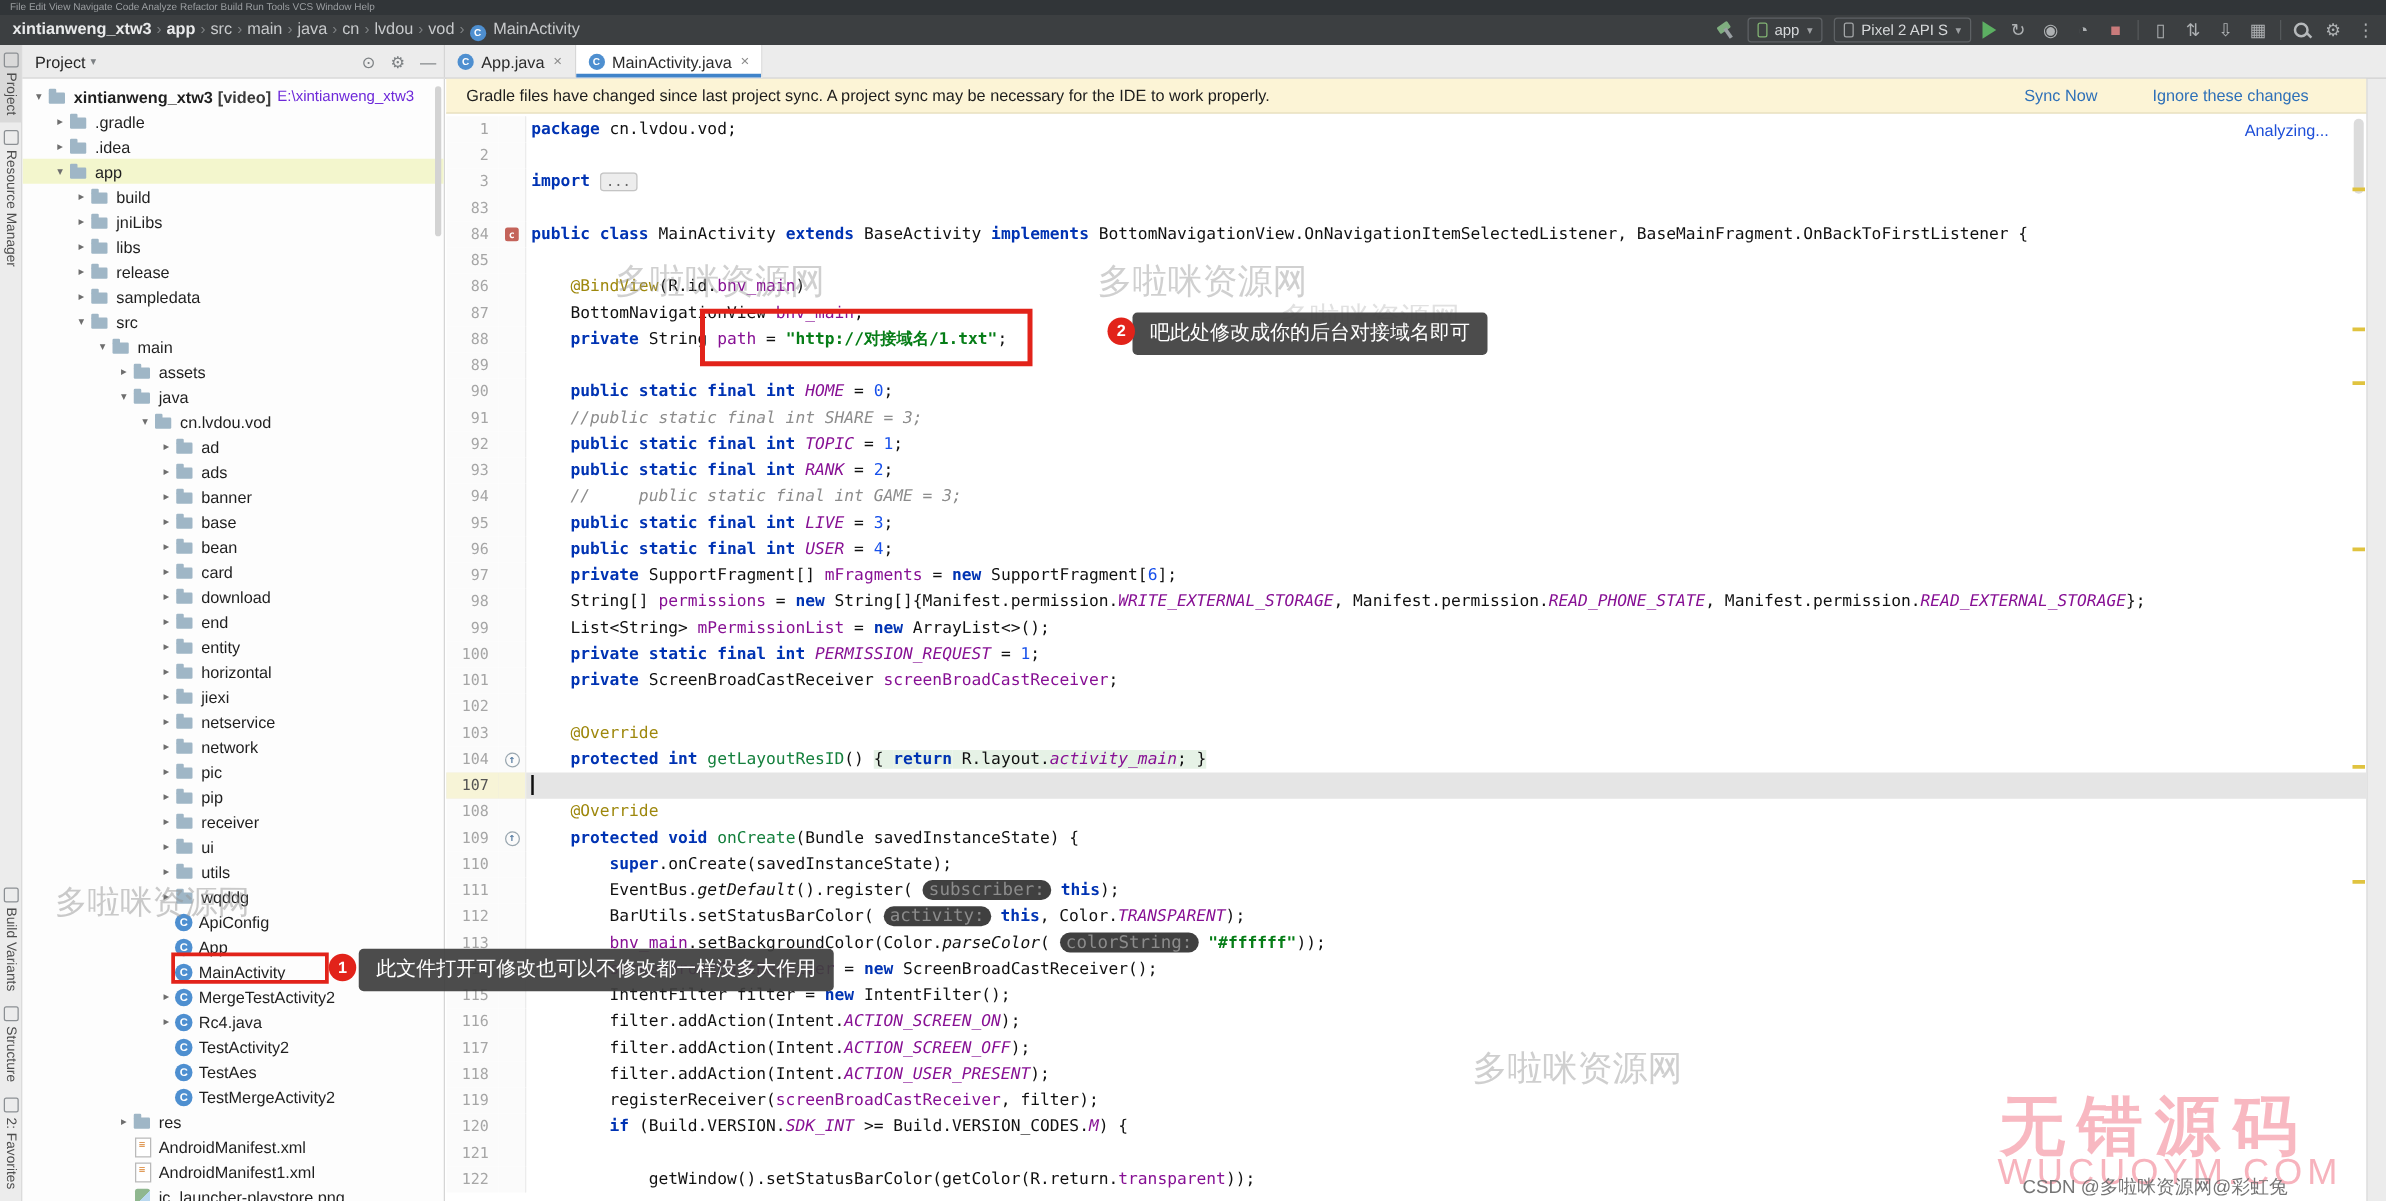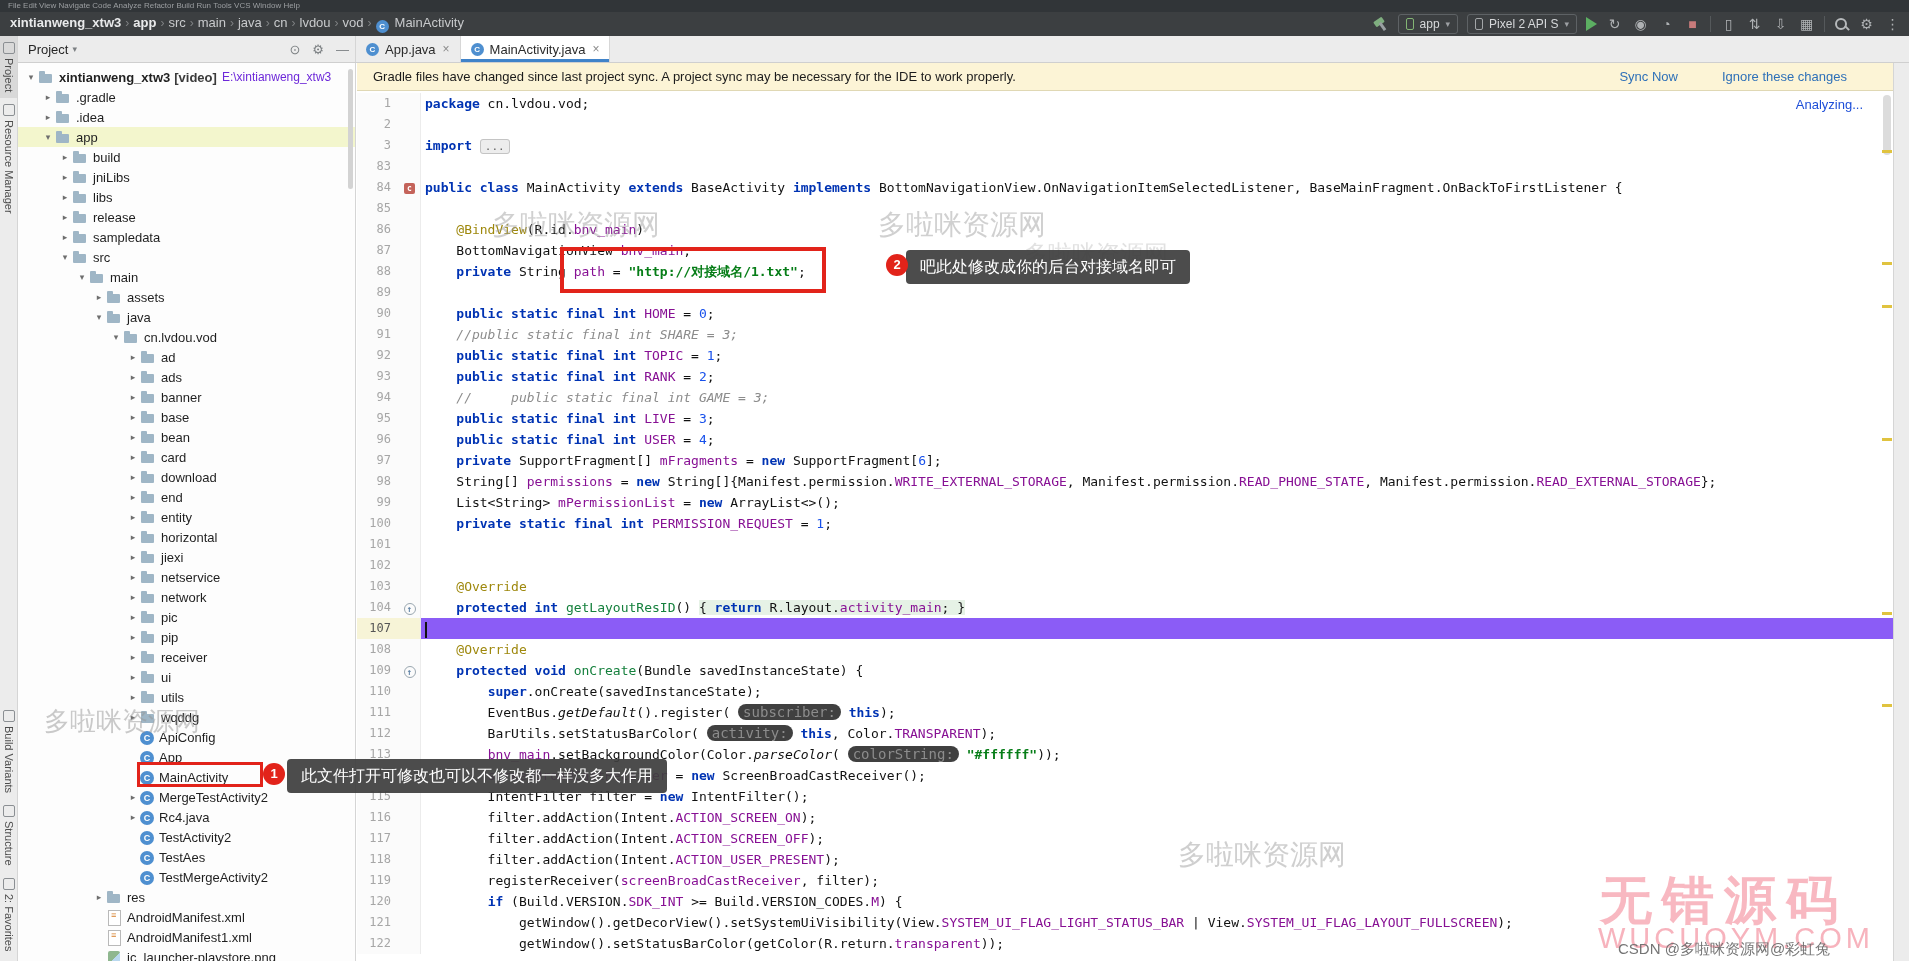--- a/index.html
+++ b/index.html
@@ -85,33 +85,33 @@
   #banner .push{margin-left:auto}
 
   
   #code-wrap{position:absolute;left:357px;top:91px;width:1536px;height:870px;background:#fff;overflow:hidden}
   #code-area{padding-top:2px}
   .code-line{display:flex;height:21px;white-space:pre}
   .lnum{width:42px;padding-right:8px;text-align:right;color:#a6a6a6;font:12px/21px "DejaVu Sans Mono",monospace;
     flex:none;background:#fbfbfb}
   .gico{width:22px;flex:none;background:#fbfbfb;border-right:1px solid #ececec;text-align:center;line-height:21px}
   .ctext{font:13px/21px "DejaVu Sans Mono",monospace;padding-left:4px;color:#111}
-  .code-line.active{background:#8b5cf6}
+  .code-line.active{background:#e5e5e5}
   .code-line.active .lnum,.code-line.active .gico{background:#f7f4d7;color:#555}
   .gi-cls{display:inline-block;width:11px;height:11px;background:#c4635a;border-radius:2px;color:#fff;
     font:bold 8px/11px "DejaVu Sans Mono",monospace;text-align:center;vertical-align:middle}
   .gi-ovr{display:inline-block;width:12px;height:12px;border:1px solid #9aa7b0;border-radius:50%;color:#5b7fa4;
     font:bold 9px/11px "DejaVu Sans Mono",monospace;text-align:center;vertical-align:middle;cursor:pointer}
   .caret{display:inline-block;width:2px;height:16px;background:#111;vertical-align:middle}
   .tok-k{color:#0033b3;font-weight:bold}
   .tok-p{color:#111}
   .tok-s{color:#067d17;font-weight:bold}
   .tok-c{color:#8c8c8c;font-style:italic}
   .tok-f{color:#871094}
-  .tok-F{color:#871094;}
+  .tok-F{color:#871094;font-style:italic}
   .tok-n{color:#1750eb}
   .tok-a{color:#9e880d}
   .tok-m{color:#15803d}
   .tok-i{font-style:italic}
   .tok-h{background:#404040;color:#8c8c8c;border-radius:8px;padding:0 5px;font-size:14px}
   .tok-d{background:#ededed;border:1px solid #c4c4c4;border-radius:3px;padding:0 4px;color:#666;font-size:11px}
   .tok-g{background:#e6f2e6}
   #analyzing{position:absolute;right:46px;top:97px;font-size:13px;color:#1d4ed8}
   #ed-scroll{position:absolute;right:18px;top:95px;width:8px;height:60px;background:#dcdcdc;border-radius:4px}
   .etick{position:absolute;right:17px;width:10px;height:3px;background:#e0c33f}
@@ -471,39 +471,39 @@
       <div class="code-line"><span class="lnum">91</span><span class="gico"></span><span class="ctext"><span class="tok-c">    //public static final int SHARE = 3;</span></span></div>
       <div class="code-line"><span class="lnum">92</span><span class="gico"></span><span class="ctext"><span class="tok-k">    public static final int</span><span class="tok-p"> </span><span class="tok-F">TOPIC</span><span class="tok-p"> = </span><span class="tok-n">1</span><span class="tok-p">;</span></span></div>
       <div class="code-line"><span class="lnum">93</span><span class="gico"></span><span class="ctext"><span class="tok-k">    public static final int</span><span class="tok-p"> </span><span class="tok-F">RANK</span><span class="tok-p"> = </span><span class="tok-n">2</span><span class="tok-p">;</span></span></div>
       <div class="code-line"><span class="lnum">94</span><span class="gico"></span><span class="ctext"><span class="tok-c">    //     public static final int GAME = 3;</span></span></div>
       <div class="code-line"><span class="lnum">95</span><span class="gico"></span><span class="ctext"><span class="tok-k">    public static final int</span><span class="tok-p"> </span><span class="tok-F">LIVE</span><span class="tok-p"> = </span><span class="tok-n">3</span><span class="tok-p">;</span></span></div>
       <div class="code-line"><span class="lnum">96</span><span class="gico"></span><span class="ctext"><span class="tok-k">    public static final int</span><span class="tok-p"> </span><span class="tok-F">USER</span><span class="tok-p"> = </span><span class="tok-n">4</span><span class="tok-p">;</span></span></div>
       <div class="code-line"><span class="lnum">97</span><span class="gico"></span><span class="ctext"><span class="tok-k">    private</span><span class="tok-p"> SupportFragment[] </span><span class="tok-f">mFragments</span><span class="tok-p"> = </span><span class="tok-k">new</span><span class="tok-p"> SupportFragment[</span><span class="tok-n">6</span><span class="tok-p">];</span></span></div>
       <div class="code-line"><span class="lnum">98</span><span class="gico"></span><span class="ctext"><span class="tok-p">    String[] </span><span class="tok-f">permissions</span><span class="tok-p"> = </span><span class="tok-k">new</span><span class="tok-p"> String[]{Manifest.permission.</span><span class="tok-F">WRITE_EXTERNAL_STORAGE</span><span class="tok-p">, Manifest.permission.</span><span class="tok-F">READ_PHONE_STATE</span><span class="tok-p">, Manifest.permission.</span><span class="tok-F">READ_EXTERNAL_STORAGE</span><span class="tok-p">};</span></span></div>
       <div class="code-line"><span class="lnum">99</span><span class="gico"></span><span class="ctext"><span class="tok-p">    List&lt;String&gt; </span><span class="tok-f">mPermissionList</span><span class="tok-p"> = </span><span class="tok-k">new</span><span class="tok-p"> ArrayList&lt;&gt;();</span></span></div>
       <div class="code-line"><span class="lnum">100</span><span class="gico"></span><span class="ctext"><span class="tok-k">    private static final int</span><span class="tok-p"> </span><span class="tok-F">PERMISSION_REQUEST</span><span class="tok-p"> = </span><span class="tok-n">1</span><span class="tok-p">;</span></span></div>
-      <div class="code-line"><span class="lnum">101</span><span class="gico"></span></div>
+      <div class="code-line"><span class="lnum">101</span><span class="gico"></span><span class="ctext"><span class="tok-k">    private</span><span class="tok-p"> ScreenBroadCastReceiver </span><span class="tok-f">screenBroadCastReceiver</span><span class="tok-p">;</span></span></div>
       <div class="code-line"><span class="lnum">102</span><span class="gico"></span><span class="ctext"></span></div>
       <div class="code-line"><span class="lnum">103</span><span class="gico"></span><span class="ctext"><span class="tok-a">    @Override</span></span></div>
       <div class="code-line"><span class="lnum">104</span><span class="gico"><span class="gi-ovr">↑</span></span><span class="ctext"><span class="tok-k">    protected int</span><span class="tok-p"> </span><span class="tok-m">getLayoutResID</span><span class="tok-p">() </span><span class="tok-g">{ </span><span class="tok-k tok-g">return</span><span class="tok-g"> R.layout.</span><span class="tok-F tok-g">activity_main</span><span class="tok-g">; }</span></span></div>
       <div class="code-line active"><span class="lnum">107</span><span class="gico"></span><span class="ctext"><span class="caret"></span></span></div>
       <div class="code-line"><span class="lnum">108</span><span class="gico"></span><span class="ctext"><span class="tok-a">    @Override</span></span></div>
       <div class="code-line"><span class="lnum">109</span><span class="gico"><span class="gi-ovr">↑</span></span><span class="ctext"><span class="tok-k">    protected void</span><span class="tok-p"> </span><span class="tok-m">onCreate</span><span class="tok-p">(Bundle savedInstanceState) {</span></span></div>
       <div class="code-line"><span class="lnum">110</span><span class="gico"></span><span class="ctext"><span class="tok-p">        </span><span class="tok-k">super</span><span class="tok-p">.onCreate(savedInstanceState);</span></span></div>
       <div class="code-line"><span class="lnum">111</span><span class="gico"></span><span class="ctext"><span class="tok-p">        EventBus.</span><span class="tok-i">getDefault</span><span class="tok-p">().register( </span><span class="tok-h">subscriber:</span><span class="tok-p"> </span><span class="tok-k">this</span><span class="tok-p">);</span></span></div>
       <div class="code-line"><span class="lnum">112</span><span class="gico"></span><span class="ctext"><span class="tok-p">        BarUtils.setStatusBarColor( </span><span class="tok-h">activity:</span><span class="tok-p"> </span><span class="tok-k">this</span><span class="tok-p">, Color.</span><span class="tok-F">TRANSPARENT</span><span class="tok-p">);</span></span></div>
       <div class="code-line"><span class="lnum">113</span><span class="gico"></span><span class="ctext"><span class="tok-p">        </span><span class="tok-f">bnv_main</span><span class="tok-p">.setBackgroundColor(Color.</span><span class="tok-i">parseColor</span><span class="tok-p">( </span><span class="tok-h">colorString:</span><span class="tok-p"> </span><span class="tok-s">"#ffffff"</span><span class="tok-p">));</span></span></div>
       <div class="code-line"><span class="lnum">114</span><span class="gico"></span><span class="ctext"><span class="tok-p">        </span><span class="tok-f">screenBroadCastReceiver</span><span class="tok-p"> = </span><span class="tok-k">new</span><span class="tok-p"> ScreenBroadCastReceiver();</span></span></div>
       <div class="code-line"><span class="lnum">115</span><span class="gico"></span><span class="ctext"><span class="tok-p">        IntentFilter filter = </span><span class="tok-k">new</span><span class="tok-p"> IntentFilter();</span></span></div>
       <div class="code-line"><span class="lnum">116</span><span class="gico"></span><span class="ctext"><span class="tok-p">        filter.addAction(Intent.</span><span class="tok-F">ACTION_SCREEN_ON</span><span class="tok-p">);</span></span></div>
       <div class="code-line"><span class="lnum">117</span><span class="gico"></span><span class="ctext"><span class="tok-p">        filter.addAction(Intent.</span><span class="tok-F">ACTION_SCREEN_OFF</span><span class="tok-p">);</span></span></div>
       <div class="code-line"><span class="lnum">118</span><span class="gico"></span><span class="ctext"><span class="tok-p">        filter.addAction(Intent.</span><span class="tok-F">ACTION_USER_PRESENT</span><span class="tok-p">);</span></span></div>
       <div class="code-line"><span class="lnum">119</span><span class="gico"></span><span class="ctext"><span class="tok-p">        registerReceiver(</span><span class="tok-f">screenBroadCastReceiver</span><span class="tok-p">, filter);</span></span></div>
       <div class="code-line"><span class="lnum">120</span><span class="gico"></span><span class="ctext"><span class="tok-p">        </span><span class="tok-k">if</span><span class="tok-p"> (Build.VERSION.</span><span class="tok-F">SDK_INT</span><span class="tok-p"> &gt;= Build.VERSION_CODES.</span><span class="tok-F">M</span><span class="tok-p">) {</span></span></div>
-      <div class="code-line"><span class="lnum">121</span><span class="gico"></span><span class="ctext"><span class="tok-p">            getWindow().getDecorView().setSystemUiVisibility(View.</span><span class="tok-F">SYSTEM_UI_FLAG_LIGHT_STATUS_BAR</span><span class="tok-p"> | View.</span><span class="tok-F">SYSTEM_UI_FLAG_LAYOUT_FULLSCREEN</span><span class="tok-p">);</span></span></div>
+      <div class="code-line"><span class="lnum">121</span><span class="gico"></span></div>
       <div class="code-line"><span class="lnum">122</span><span class="gico"></span><span class="ctext"><span class="tok-p">            getWindow().setStatusBarColor(getColor(R.return.</span><span class="tok-f">transparent</span><span class="tok-p">));</span></span></div>
     </div>
 </div>
 <div id="analyzing">Analyzing...</div>
 <div id="ed-scroll"></div>
 <div class="etick" style="top:150px"></div>
 <div class="etick" style="top:262px"></div>
 <div class="etick" style="top:305px"></div>
 <div class="etick" style="top:438px"></div>
 <div class="etick" style="top:612px"></div>

